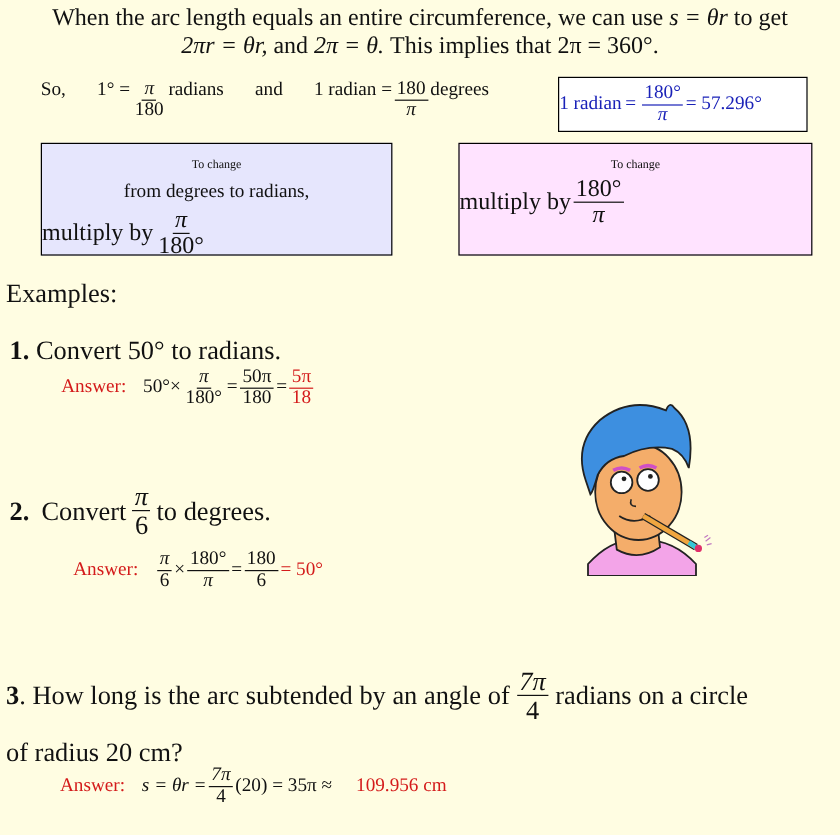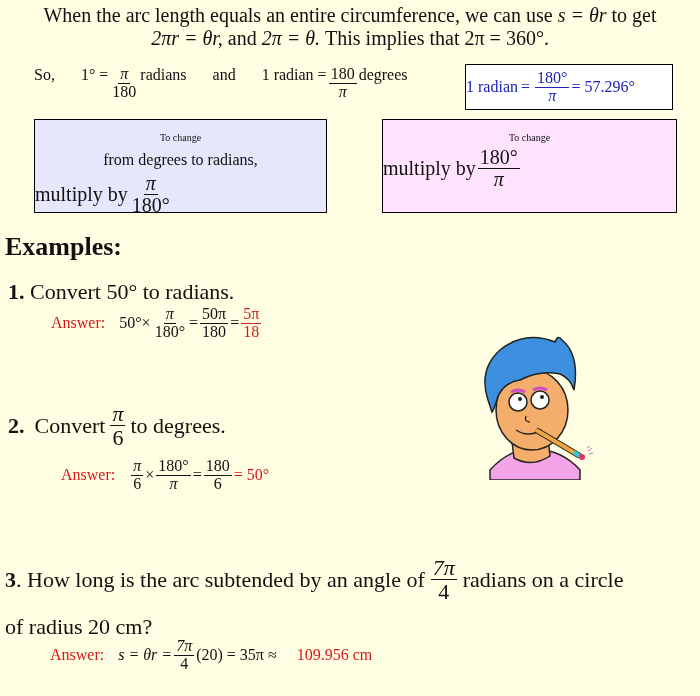--- a/index.html
+++ b/index.html
@@ -28,21 +28,21 @@
   .radbox { left:465px; top:64px; width:206px; height:44px; background:#fff; border:1px solid #000;
             font-size:16px; display:flex; align-items:center; white-space:nowrap; }
 
   .convbox { top:119px; height:92px; border:1px solid #000; text-align:center; }
   .convbox .l1 { font-size:10px; margin-top:9px; line-height:18px; }
   .convbox .l2 { font-size:16px; line-height:26px; }
   .convbox .l3 { font-size:20px; display:flex; align-items:center; }
   .box-d2r { left:34px; width:291px; background:#e6e6fd; }
   .box-r2d { left:382px; width:293px; background:#ffe3ff; }
 
-  .examples-heading { left:5px; top:232px; font-size:26px; font-weight:bold; }
+  .examples-heading { left:5px; top:232px; font-size:22px; font-weight:normal; }
 
   .q1 { left:8px; top:279px; font-size:22px; white-space:nowrap; }
   .num-label { font-weight:bold; }
   .ans1 { left:51px; top:306px; font-size:16px; display:flex; align-items:center; white-space:nowrap; }
 
   .q2 { left:8px; top:402px; font-size:22px; display:flex; align-items:center; white-space:nowrap; }
   .ans2 { left:61px; top:458px; font-size:16px; display:flex; align-items:center; white-space:nowrap; }
 
   .q3 { left:5px; top:556px; font-size:22px; display:flex; align-items:center; white-space:nowrap; }
   .q3b { left:5px; top:614px; font-size:22px; white-space:nowrap; }

